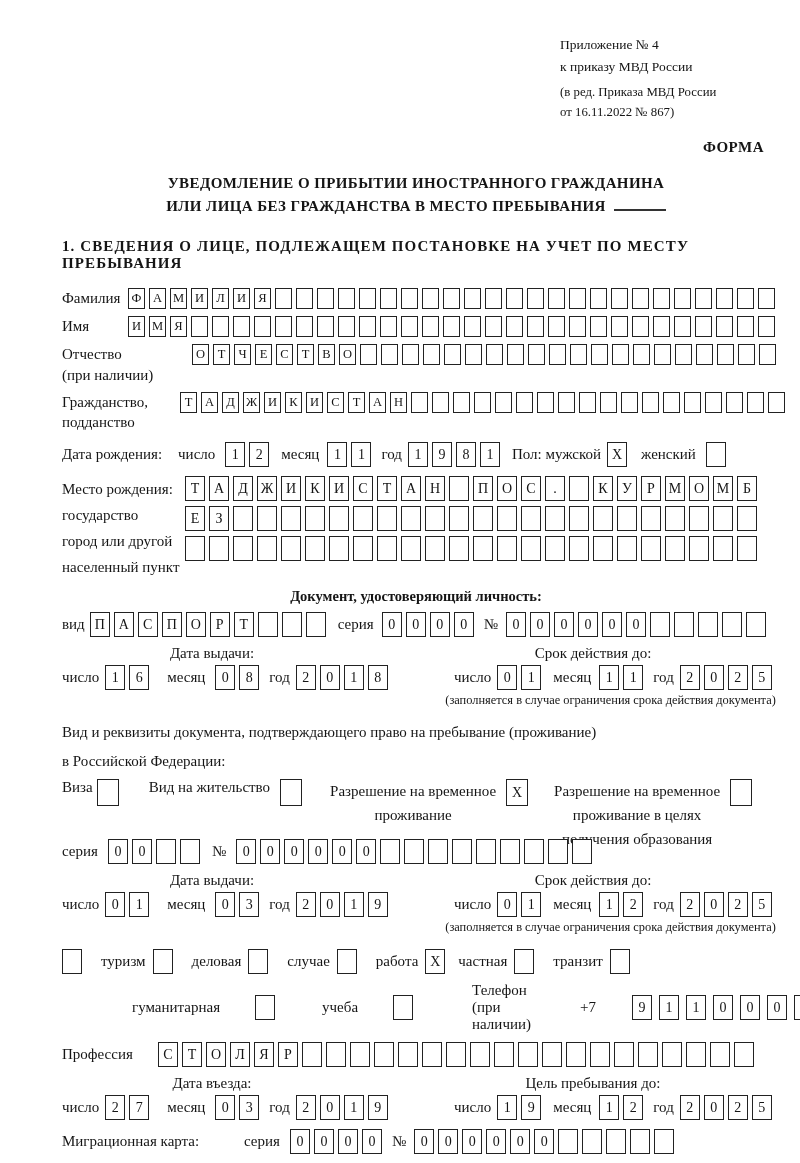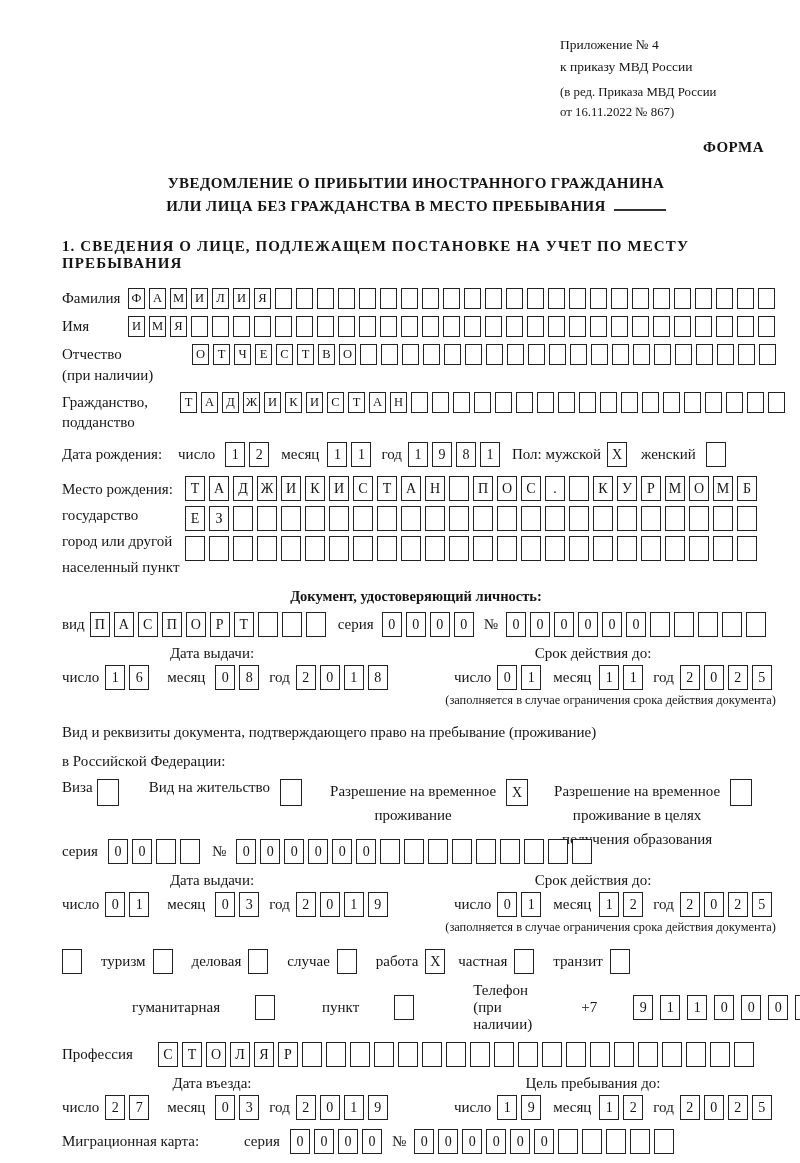--- a/index.html
+++ b/index.html
@@ -583,21 +583,21 @@
     <div class="cells">
         <span class="cell"></span>
       </div>
   </div>
 
   <div class="purpose" style="margin-top:8px;margin-left:70px;gap:28px;">
     <span>гуманитарная</span>
     <div class="cells">
         <span class="cell"></span>
       </div>
-    <span>пункт</span>
+    <span>учеба</span>
     <div class="cells" style="margin-right:24px;">
         <span class="cell"></span>
       </div>
     <span>Телефон (при наличии)</span>
     <span class="ml14" style="margin-right:8px;">+7</span>
     <div class="cells">
         <span class="cell">9</span>
         <span class="cell">1</span>
         <span class="cell">1</span>
         <span class="cell">0</span>

